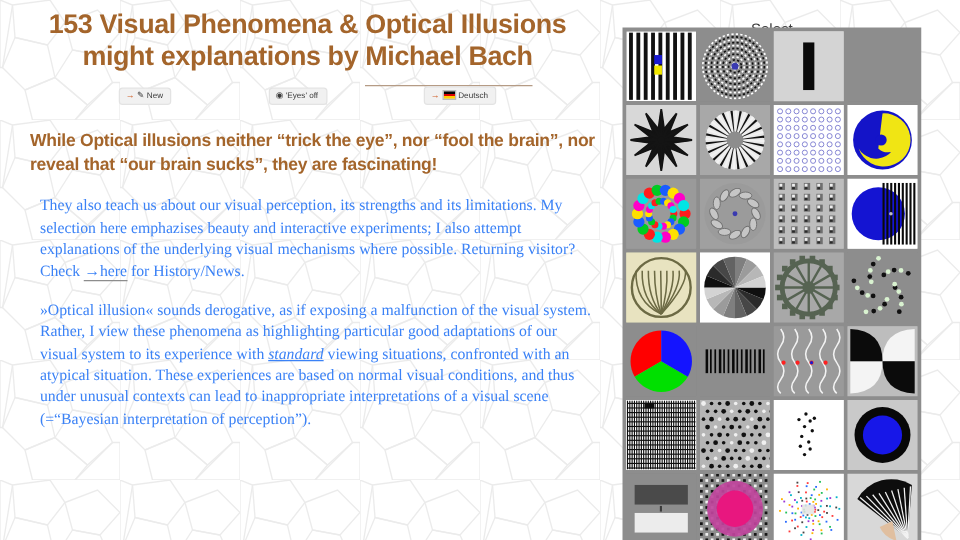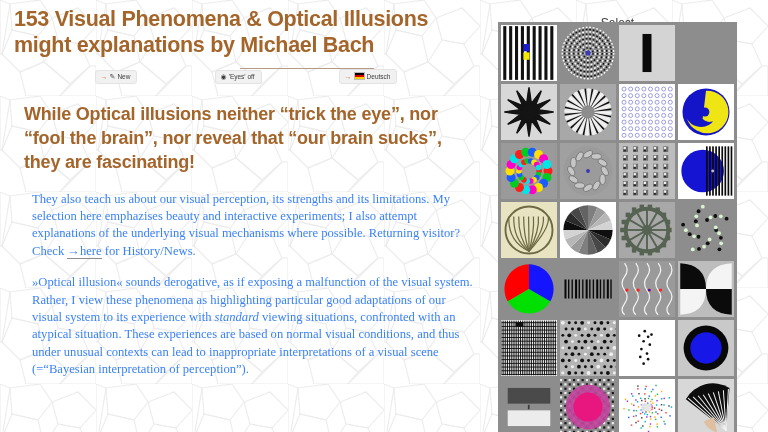--- a/index.html
+++ b/index.html
@@ -26,21 +26,21 @@
 
   
   .left-col {
     position: absolute;
     left: 0; top: 0;
     width: 492px; height: 432px;
     overflow: hidden;
   }
   .site-title {
     margin: 6px 14px 0 14px;
-    text-align: left;
+    text-align: center;
     font-family: "Liberation Sans", sans-serif;
     font-weight: bold;
     font-size: 21.5px;
     line-height: 1.22;
     color: #a4652b;
     letter-spacing: -0.3px;
   }
   .site-title .author {
     border-bottom: 1.5px solid #b59b85;
     padding-bottom: 11px;
@@ -72,40 +72,40 @@
     display: inline-block;
     width: 9px; height: 6px;
     background: linear-gradient(#000 0 33.3%, #dd0000 33.3% 66.6%, #ffce00 66.6% 100%);
     border: 0.5px solid #bbb;
   }
 
   .lead {
     margin: 19px 14px 0 24px;
     font-family: "Liberation Sans", sans-serif;
     font-weight: bold;
-    font-size: 18px;
+    font-size: 14px;
     line-height: 1.32;
     color: #a4652b;
     letter-spacing: -0.2px;
   }
   .body-p {
     margin: 16px 14px 0 32px;
     font-family: "Liberation Serif", serif;
     font-size: 12.6px;
     line-height: 1.38;
     color: #3b82f6;
     text-align: left;
   }
   .body-p.second { margin-top: 14px; }
   .body-p.third  { margin-top: 13px; }
   .inline-link {
     border-bottom: 1px solid #8d8d8d;
     white-space: nowrap;
   }
-  .ital { font-style: italic; }
+  .ital { font-style: italic; text-decoration: underline; }
 
   
   .right-panel {
     position: absolute;
     left: 492px; top: 0;
     width: 276px; height: 432px;
   }
   .select-head {
     font-family: "Liberation Sans", sans-serif;
     font-size: 12px;

